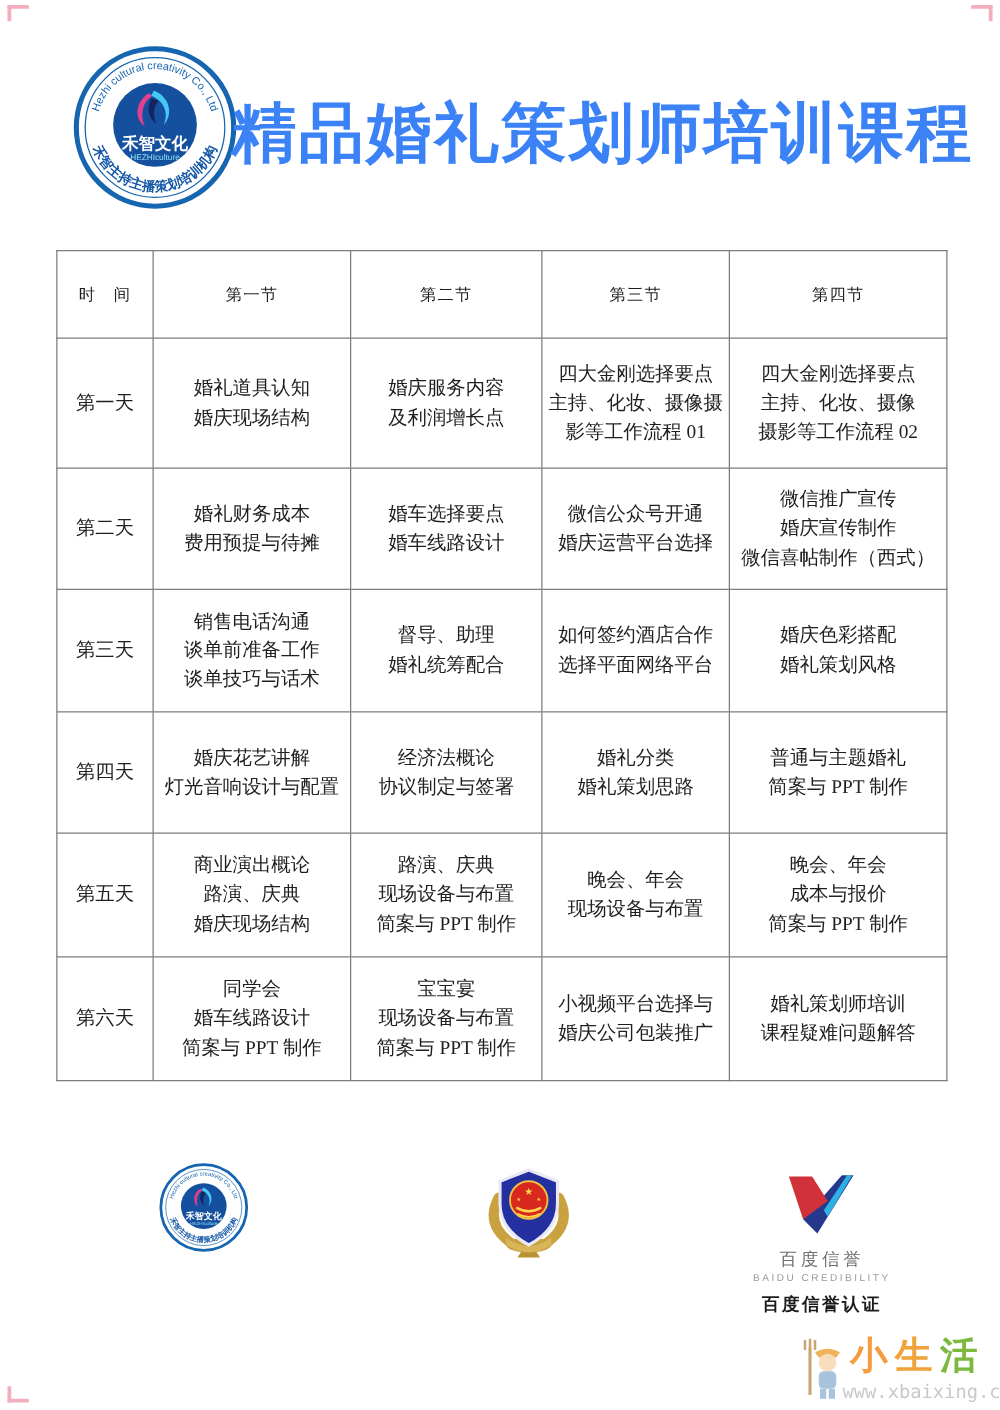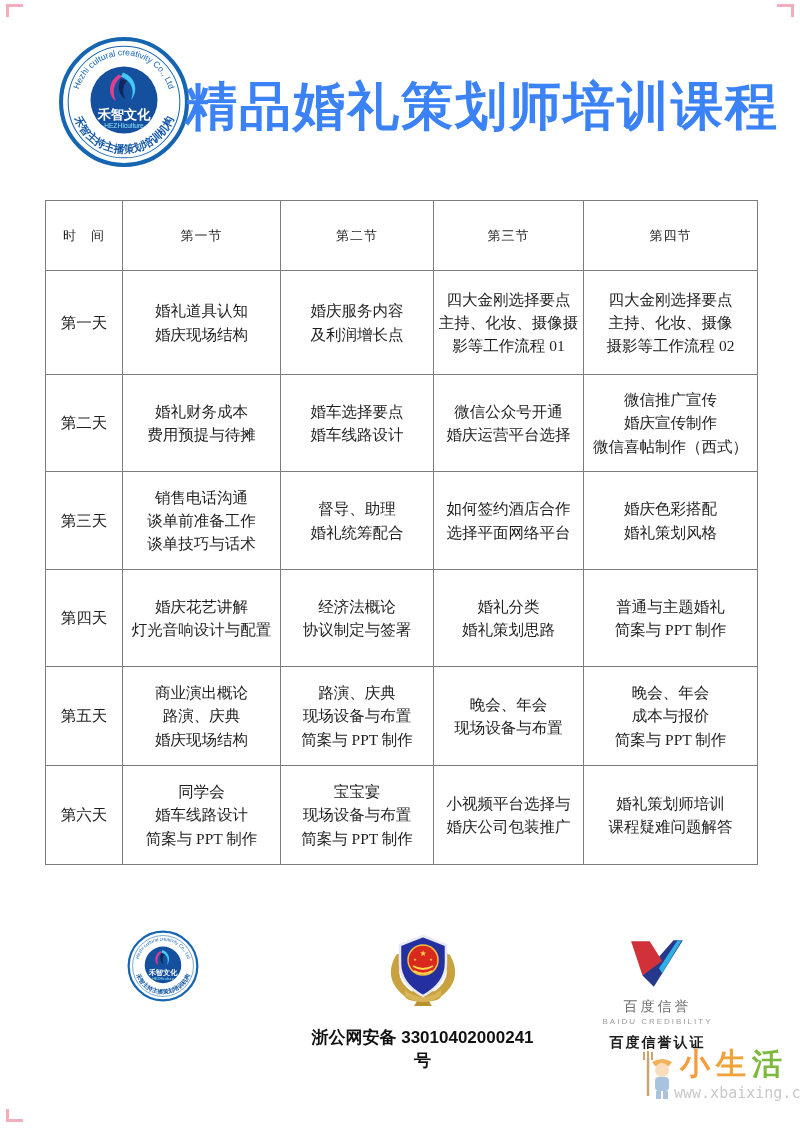--- a/index.html
+++ b/index.html
@@ -34,21 +34,21 @@
   .f-left{left:55px;top:930px;width:215px;}
   .f-center{left:310px;top:930px;width:225px;}
   .f-right{left:585px;top:938px;width:145px;}
   .copyright{margin:12px 0 0 0;font-size:14px;color:#4b4b4b;letter-spacing:0;}
   .police-text{margin:14px 0 0 0;font-size:17px;font-weight:bold;color:#111;}
   .baidu-cn{margin:4px 0 0 0;font-size:14px;color:#6f6f6f;letter-spacing:3px;}
   .baidu-en{margin:1px 0 0 0;font-size:8px;color:#9a9a9a;letter-spacing:2px;}
   .baidu-cert{margin:8px 0 0 0;font-size:14px;font-weight:bold;color:#1b1b1b;letter-spacing:2px;}
 
   
-  .watermark{position:absolute;right:8px;bottom:24px;width:150px;height:60px;}
+  .watermark{position:absolute;right:8px;bottom:4px;width:150px;height:60px;}
   .wm-farmer{position:absolute;left:0;bottom:2px;}
   .wm-chars{position:absolute;left:38px;top:0;font-size:30px;font-weight:bold;
             font-family:"Liberation Sans", sans-serif;letter-spacing:6px;white-space:nowrap;}
   .wm-c0{color:#f59d3e;} .wm-c1{color:#f0a339;} .wm-c2{color:#7cb93e;}
   .wm-url{position:absolute;left:32px;bottom:2px;font-size:15px;color:#c9c9c9;
           font-family:"DejaVu Sans Mono", monospace;white-space:nowrap;}
 </style>
 </head>
 <body>
 
@@ -212,21 +212,20 @@
       <path d="M22 60 Q40 74 58 60 L58 66 Q40 78 22 66 Z" fill="#d8b558"></path>
 
       <path d="M40 6 L63 15 V33 C63 49 53 59 40 66 C27 59 17 49 17 33 V15 Z" fill="#2430a0" stroke="#e9e9f6" stroke-width="2.5"></path>
       <circle cx="40" cy="30" r="15" fill="#d9281e" stroke="#f0c040" stroke-width="1.5"></circle>
       <text x="40" y="26" text-anchor="middle" font-size="8" fill="#ffd94d">★</text>
       <text x="32" y="31" text-anchor="middle" font-size="4" fill="#ffd94d">★</text>
       <text x="48" y="31" text-anchor="middle" font-size="4" fill="#ffd94d">★</text>
       <path d="M30 36 Q40 42 50 36" fill="none" stroke="#ffd94d" stroke-width="2"></path>
       <path d="M31 41 Q40 46 49 41" fill="none" stroke="#ffd94d" stroke-width="1.5"></path>
     </svg>
-    <p class="police-text">浙公网安备 33010402000241号</p>
   </div>
 
   <div class="footer-block f-right">
     <svg width="60" height="52" viewBox="0 0 58 50">
       <polygon points="14,36 44,2 53,2 25,47" fill="#26388c"></polygon>
       <polygon points="48,2 52,2 33,34 30,29" fill="#2eb0e5"></polygon>
       <polygon points="3,3 21,3 33,22 14,36" fill="#d13239"></polygon>
     </svg>
     <p class="baidu-cn">百度信誉</p>
     <p class="baidu-en">BAIDU CREDIBILITY</p>

